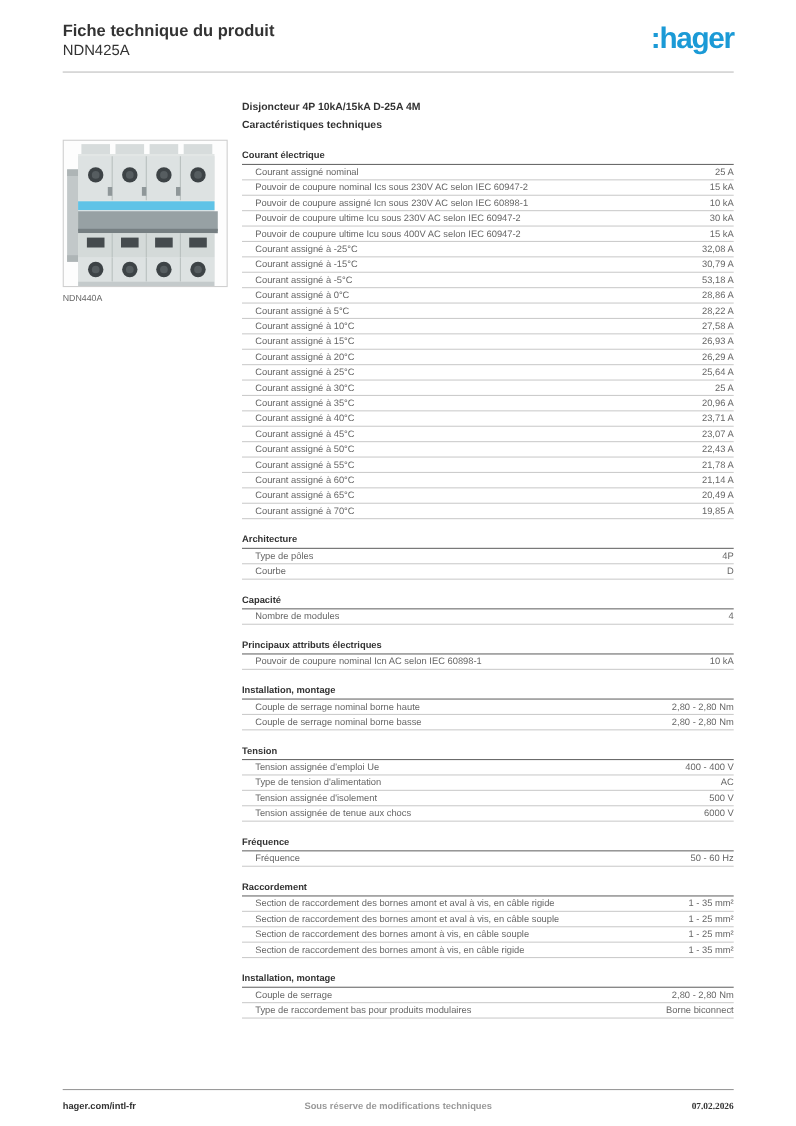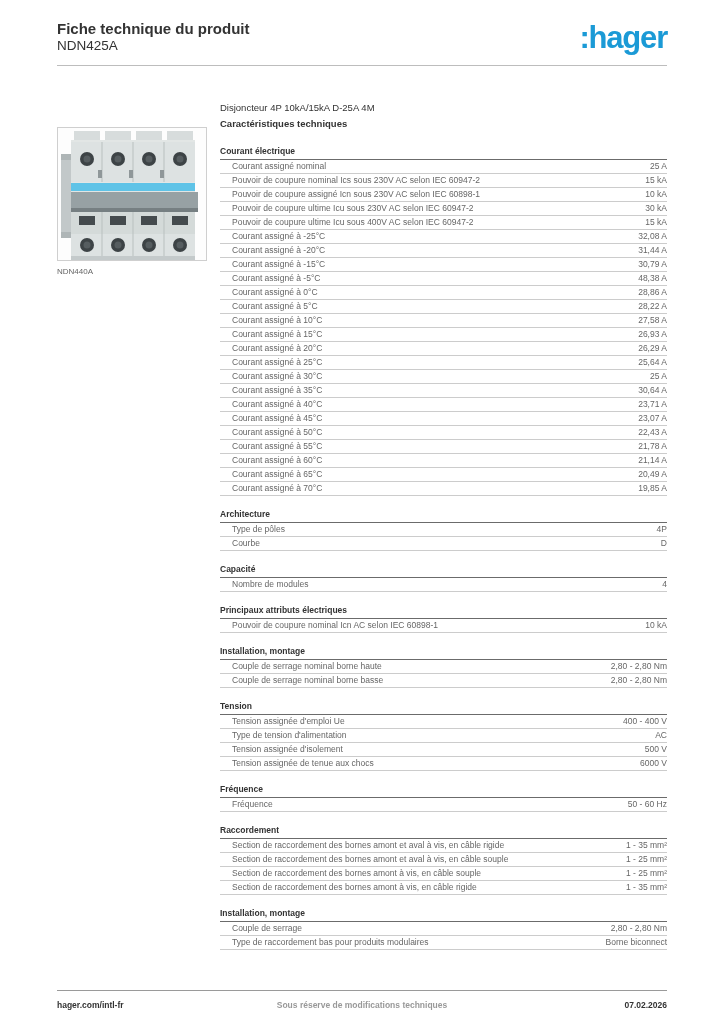--- a/index.html
+++ b/index.html
@@ -18,21 +18,21 @@
     padding:20px 57px 0 57px;
   }
   .page-title{
     font-size:15px;font-weight:bold;color:#333;line-height:1.2;
   }
   .product-ref{
     font-size:13.5px;color:#333;line-height:1.25;
   }
   .logo{
     position:absolute;right:57px;top:22px;
-    font-size:31px;font-weight:bold;letter-spacing:-1.2px;
+    font-size:27px;font-weight:bold;letter-spacing:-1.2px;
     line-height:1;
   }
   .header-divider{
     margin:10px 57px 0 57px;
     border-bottom:1px solid #bdbdbd;
   }
   
   .main{
     display:flex;
     padding:24px 57px 0 57px;
@@ -43,22 +43,22 @@
     border:1px solid #cfcfcf;
     background:#fdfdfd;
     box-sizing:content-box;
   }
   .image-caption{
     margin-top:6px;
     font-size:8px;color:#666;
   }
   .right-col{flex:1;margin-left:13px;min-width:0;}
   .product-title{
-    font-size:9.5px;font-weight:normal;color:#333;
-    margin-top:12px;
+    font-size:9.5px;font-weight:bold;color:#333;
+    margin-top:2px;
   }
   .char-heading{
     font-size:9.5px;font-weight:bold;color:#333;
     margin-top:5px;
   }
   .sections{margin-top:18px;}
   .section{margin-bottom:14px;}
   .sec-title{
     font-size:8.5px;line-height:9px;font-weight:bold;color:#333;
     padding-bottom:3px;
@@ -77,21 +77,21 @@
     position:absolute;left:57px;right:57px;bottom:14px;
   }
   .footer-divider{border-bottom:1px solid #9a9a9a;}
   .footer-row{
     display:grid;grid-template-columns:1fr auto 1fr;align-items:baseline;
     padding-top:9px;
     font-size:8.5px;
   }
   .footer-left{font-weight:bold;color:#333;justify-self:start;}
   .footer-center{color:#999;justify-self:center;font-weight:bold;}
-  .footer-right{font-weight:bold;color:#333;justify-self:end;}
+  .footer-right{font-weight:bold;color:#333;justify-self:end;font-family:Liberation Serif, serif;}
 </style>
 </head>
 <body>
 
 <div class="page">
 
   <div class="header">
     <div class="page-title">Fiche technique du produit</div>
     <div class="product-ref">NDN425A</div>
     <div class="logo" style="color: rgb(27, 154, 214);">:hager</div>
@@ -191,30 +191,26 @@
               </div>
               <div class="row">
                 <span class="row-label">Pouvoir de coupure ultime Icu sous 400V AC selon IEC 60947-2</span>
                 <span class="row-value">15 kA</span>
               </div>
               <div class="row">
                 <span class="row-label">Courant assigné à -25°C</span>
                 <span class="row-value">32,08 A</span>
               </div>
               <div class="row">
-                <span class="row-label">Courant assigné à -20°C</span>
-                <span class="row-value">31,44 A</span>
-              </div>
-              <div class="row">
                 <span class="row-label">Courant assigné à -15°C</span>
                 <span class="row-value">30,79 A</span>
               </div>
               <div class="row">
                 <span class="row-label">Courant assigné à -5°C</span>
-                <span class="row-value">48,38 A</span>
+                <span class="row-value">53,18 A</span>
               </div>
               <div class="row">
                 <span class="row-label">Courant assigné à 0°C</span>
                 <span class="row-value">28,86 A</span>
               </div>
               <div class="row">
                 <span class="row-label">Courant assigné à 5°C</span>
                 <span class="row-value">28,22 A</span>
               </div>
               <div class="row">
@@ -232,21 +228,21 @@
               <div class="row">
                 <span class="row-label">Courant assigné à 25°C</span>
                 <span class="row-value">25,64 A</span>
               </div>
               <div class="row">
                 <span class="row-label">Courant assigné à 30°C</span>
                 <span class="row-value">25 A</span>
               </div>
               <div class="row">
                 <span class="row-label">Courant assigné à 35°C</span>
-                <span class="row-value">30,64 A</span>
+                <span class="row-value">20,96 A</span>
               </div>
               <div class="row">
                 <span class="row-label">Courant assigné à 40°C</span>
                 <span class="row-value">23,71 A</span>
               </div>
               <div class="row">
                 <span class="row-label">Courant assigné à 45°C</span>
                 <span class="row-value">23,07 A</span>
               </div>
               <div class="row">

